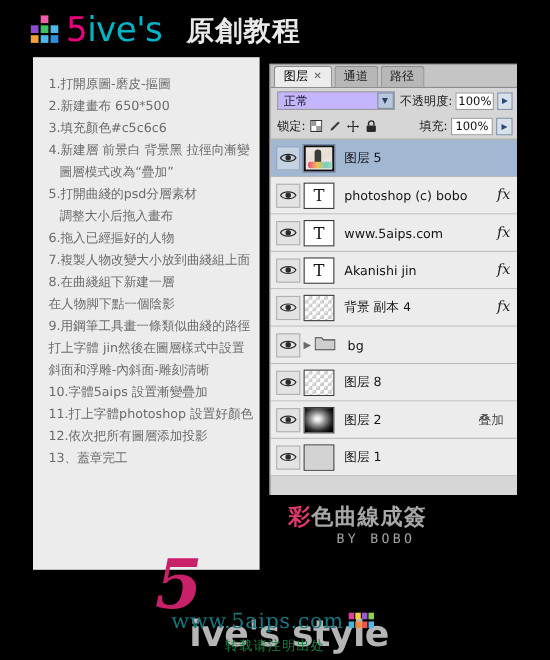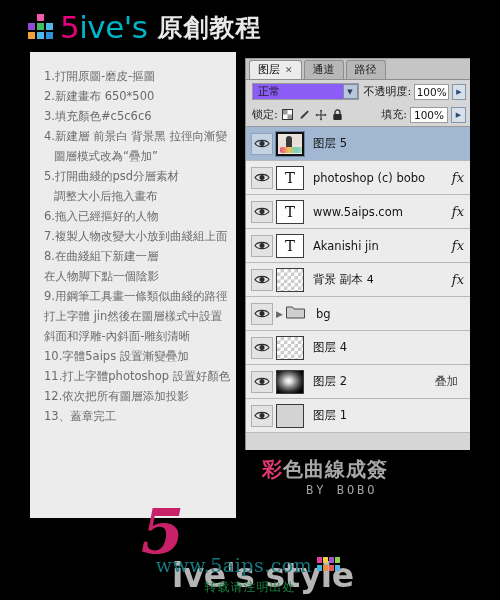--- a/index.html
+++ b/index.html
@@ -21,21 +21,21 @@
     font-size: 31px; font-weight: 400; color: #e8007d; line-height: 1;
     letter-spacing: -0.5px;
   }
   .hdr-ive {
     font-family: "DejaVu Sans", sans-serif;
     font-size: 31px; font-weight: 400; color: #00b5c8; line-height: 1;
     letter-spacing: -0.5px;
   }
   .hdr-cn {
     font-family: "DejaVu Sans", "Liberation Sans", sans-serif;
-    font-size: 25px; font-weight: bold; color: #e9e9e9; margin-left: 10px;
+    font-size: 25px; font-weight: bold; color: #e9e9e9; margin-left: 22px;
     line-height: 1; letter-spacing: 1px;
   }
 
   
   .leftpanel {
     position: absolute; left: 30px; top: 52px;
     width: 206px; height: 466px;
     background: #ececec;
   }
   .steps {
@@ -72,21 +72,21 @@
   .tab.active { background: #ececec; color: #000; }
   .tab .x { font-size: 9px; color: #555; }
 
   
   .opt-row {
     height: 23px; display: flex; align-items: center;
     padding: 0 4px 0 6px; background: #d6d6d6;
     font-size: 11px; color: #1a1a1a;
   }
   .blend {
-    width: 116px; height: 17px; background: #8b5cf6;
+    width: 116px; height: 17px; background: #c4b5fd;
     border: 1px solid #9a9a9a; display: flex; align-items: center;
     justify-content: space-between; padding: 0 0 0 5px; font-size: 11px;
   }
   .blend .caret {
     width: 15px; height: 15px; background: #b9c7dc; border: 1px solid #7e8da3;
     margin: 0 0 0 2px; display: flex; align-items: center; justify-content: center;
     color: #2b3f5c; font-size: 7px;
   }
   .lbl { margin: 0 3px 0 5px; white-space: nowrap; }
   .numbox {
@@ -373,21 +373,21 @@
         <div class="layer">
           <div class="eye">
             <svg width="16" height="11" viewBox="0 0 16 11">
               <path d="M1 5.5 C3.5 1.3 12.5 1.3 15 5.5 C12.5 9.7 3.5 9.7 1 5.5 Z" fill="none" stroke="#2b2b2b" stroke-width="1.1"></path>
               <circle cx="8" cy="5.5" r="2.5" fill="#2b2b2b"></circle>
             </svg>
           </div>
           <div class="thumb">
             <div class="checker"></div>
           </div>
-          <span class="lname">图层 4</span>
+          <span class="lname">图层 8</span>
         </div>
         <div class="layer">
           <div class="eye">
             <svg width="16" height="11" viewBox="0 0 16 11">
               <path d="M1 5.5 C3.5 1.3 12.5 1.3 15 5.5 C12.5 9.7 3.5 9.7 1 5.5 Z" fill="none" stroke="#2b2b2b" stroke-width="1.1"></path>
               <circle cx="8" cy="5.5" r="2.5" fill="#2b2b2b"></circle>
             </svg>
           </div>
           <div class="thumb">
             <div class="radial"></div>

